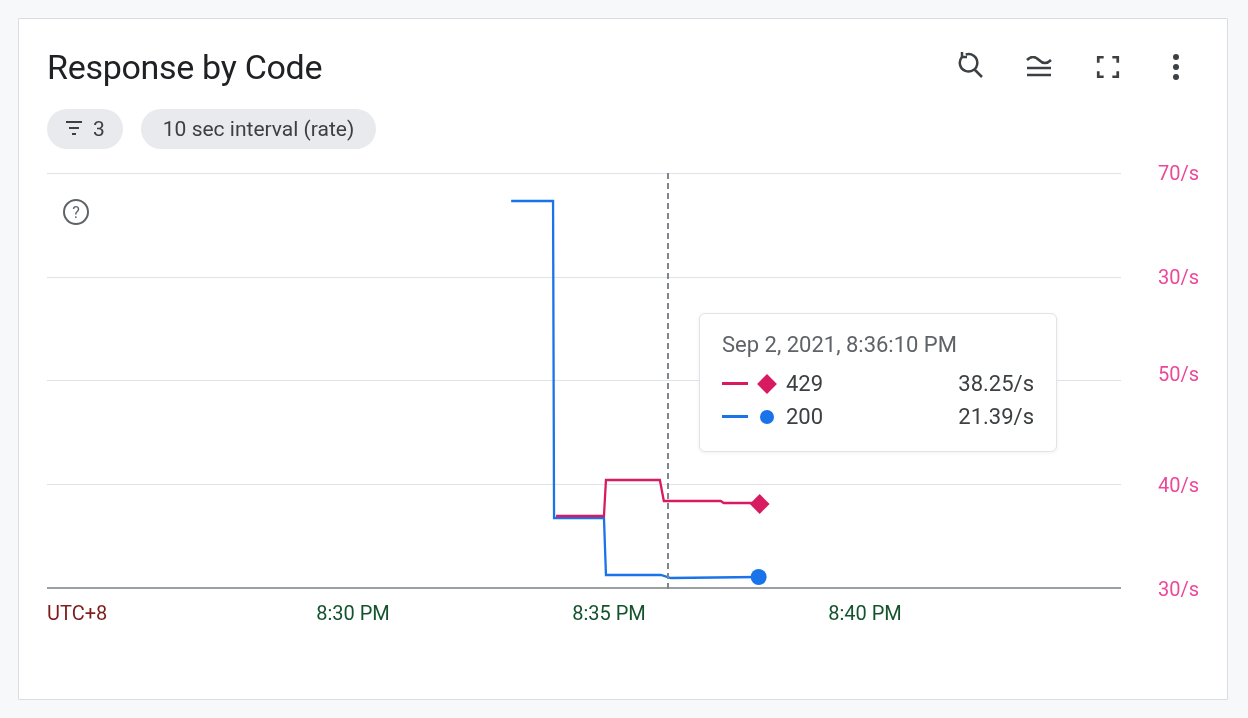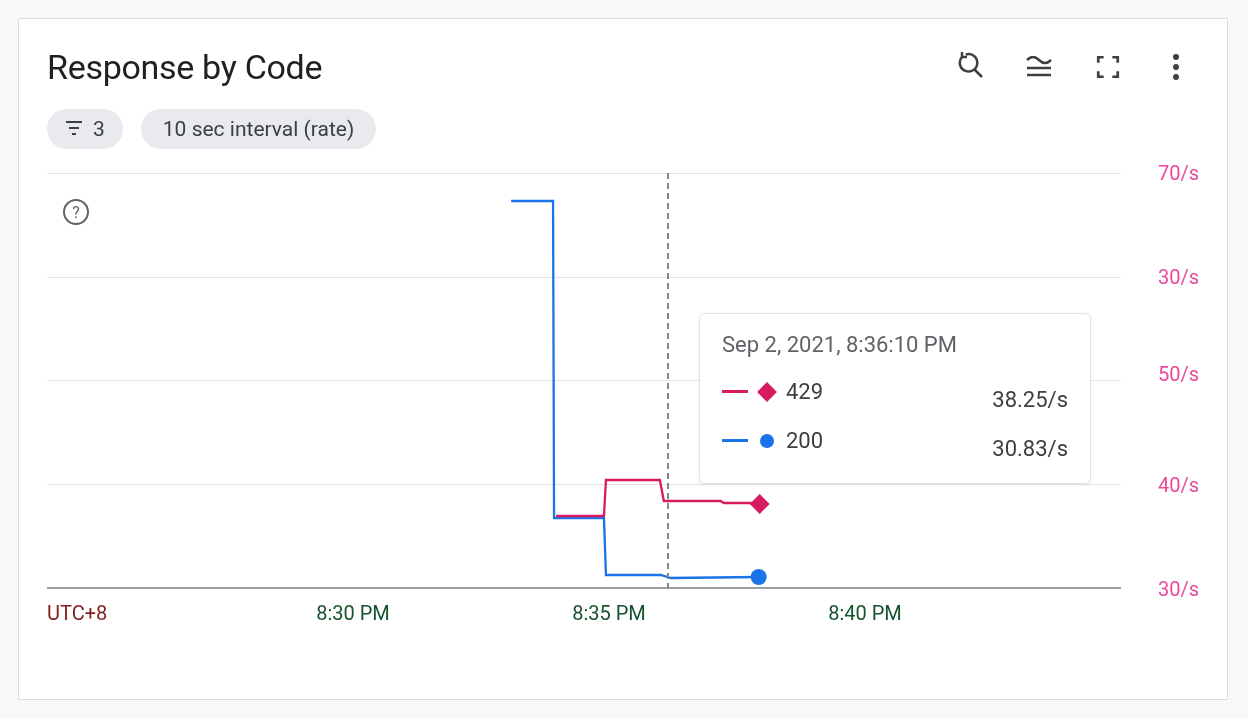--- a/index.html
+++ b/index.html
@@ -135,36 +135,36 @@
     height: 416px;
     overflow: visible;
   }
   .tooltip {
     position: absolute;
     background: #fff;
     border: 1px solid #e0e3e7;
     border-radius: 6px;
     padding: 18px 22px 18px 22px;
     box-shadow: 0 1px 4px rgba(0,0,0,0.06);
-    width: 392px;
+    width: 358px;
   }
   .tooltip-time {
     font-size: 22px;
     color: #5f6368;
     margin-bottom: 10px;
   }
   .tt-row {
     display: flex;
     align-items: center;
     gap: 12px;
     font-size: 22px;
     color: #3c4043;
     padding: 4px 0;
   }
-  .tt-row .val { margin-left: auto; margin-top: 16px; }
+  .tt-row .val { margin-left: auto; }
   .swatch-line {
     width: 26px; height: 0;
     border-top: 3px solid;
   }
   .swatch-diamond {
     width: 14px; height: 14px;
     transform: rotate(45deg);
   }
   .swatch-circle {
     width: 14px; height: 14px;
@@ -259,21 +259,21 @@
       <div class="tt-row">
         <span class="swatch-line" style="border-color:#d81b60"></span>
         <span class="swatch-diamond" style="background:#d81b60"></span>
         <span>429</span>
         <span class="val">38.25/s</span>
       </div>
       <div class="tt-row">
         <span class="swatch-line" style="border-color:#1a73e8"></span>
         <span class="swatch-circle" style="background:#1a73e8"></span>
         <span>200</span>
-        <span class="val">30.83/s</span>
+        <span class="val">21.39/s</span>
       </div>
     </div>
 
     <div class="tz">UTC+8</div>
     <div class="xlab" style="left:306px">8:30 PM</div>
     <div class="xlab" style="left:562px">8:35 PM</div>
     <div class="xlab" style="left:818px">8:40 PM</div>
   </div>
 
 </div>

